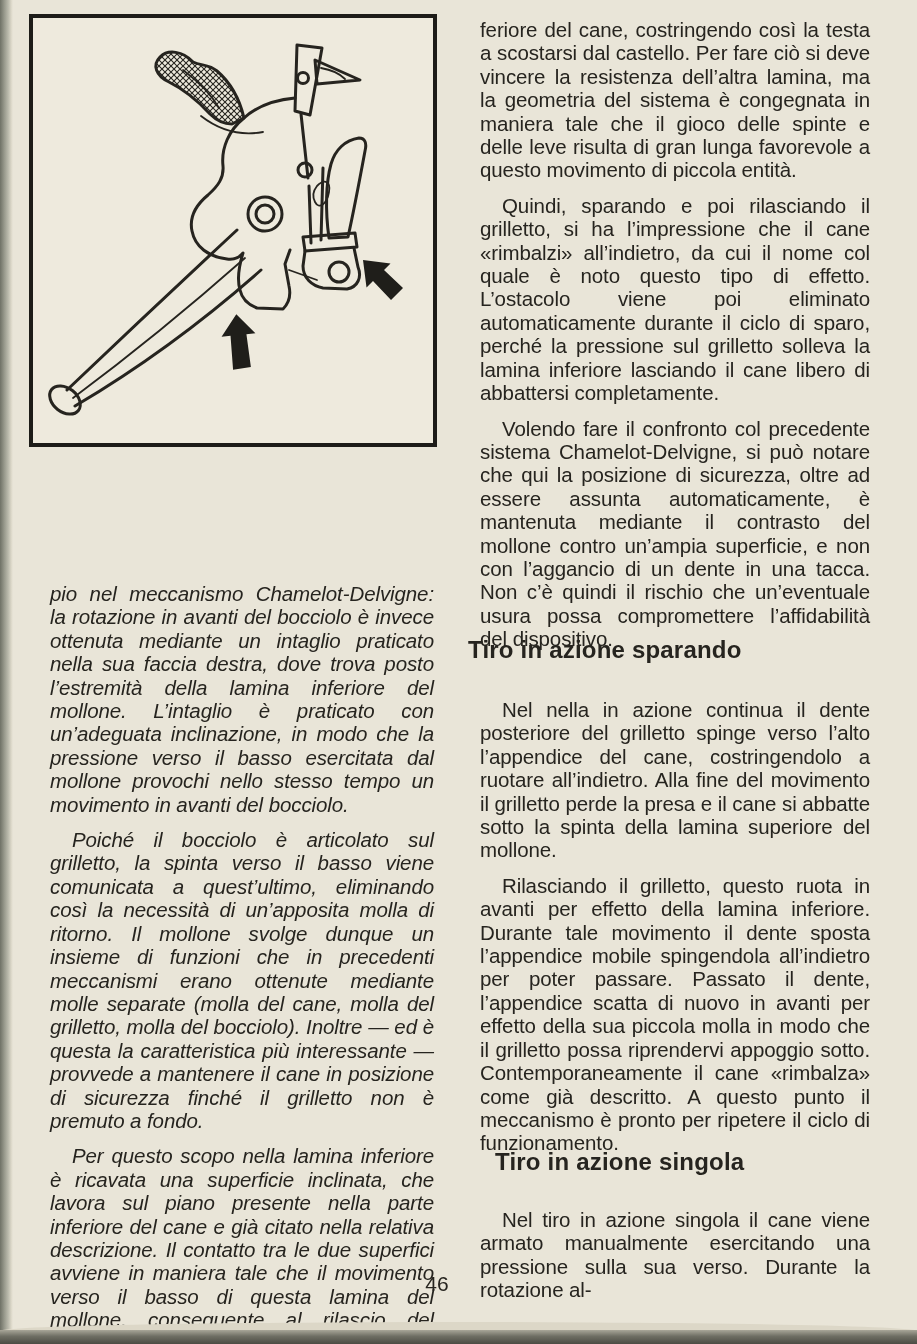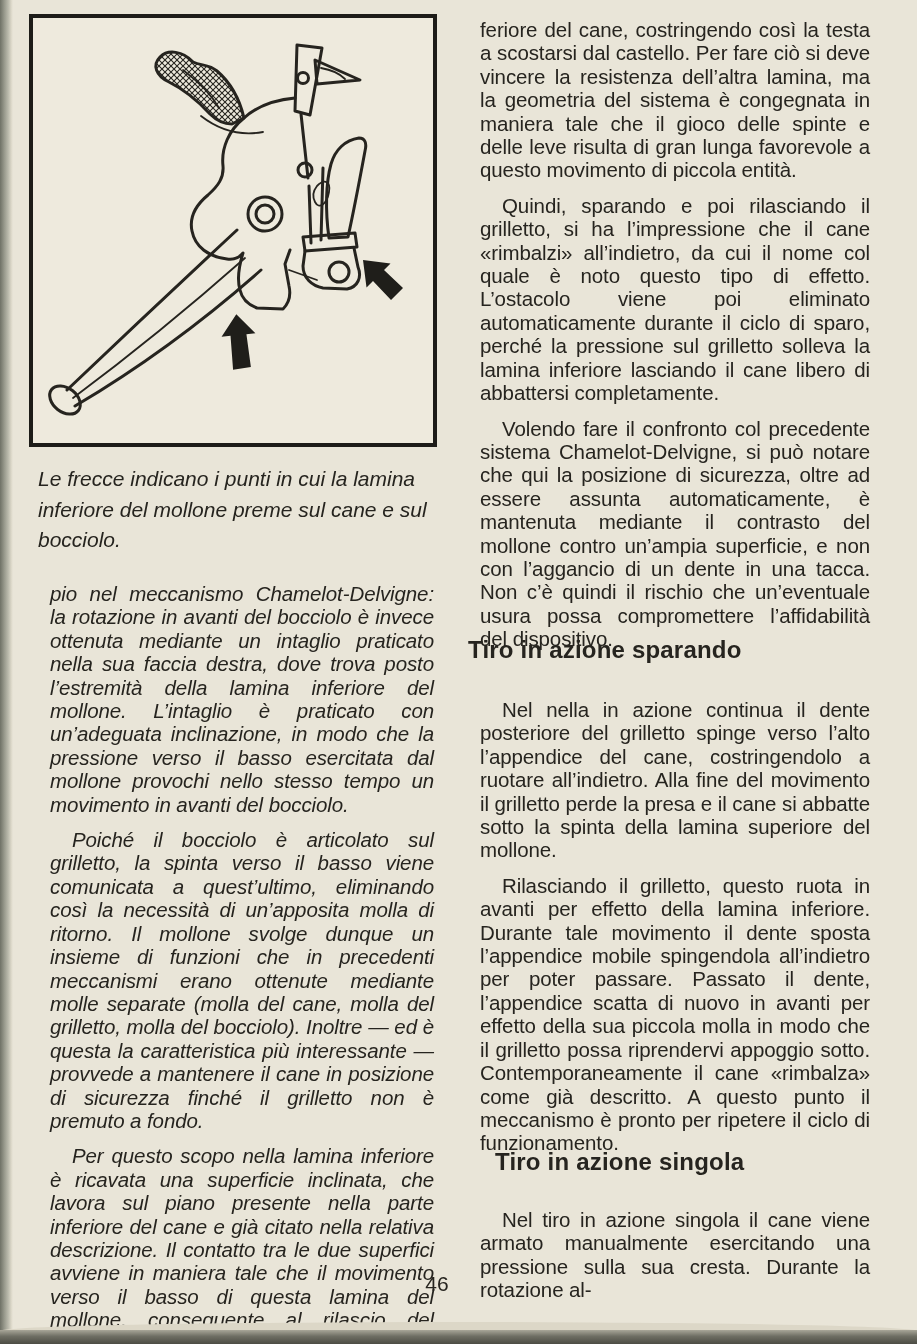--- a/index.html
+++ b/index.html
@@ -108,21 +108,20 @@
       <path class="ink" d="M204,212 Q118,292 34,372"></path>
       <path class="ink" d="M228,252 Q140,330 42,388"></path>
       <path class="ink-thin" d="M212,240 Q126,316 40,380"></path>
       <ellipse class="ink" cx="32" cy="382" rx="17" ry="12" fill="#eeeadd" transform="rotate(38 32 382)"></ellipse>
 
       <polygon class="ink-fill" transform="rotate(-6 206 322)" points="206,296 223,317 214,317 215,350 197,351 198,317 189,317"></polygon>
       <polygon class="ink-fill" points="330,242 357.5,245.5 351,252 370,270 358,282 340,263 333.5,269.5"></polygon>
     </svg>
   </div>
 
-  <div class="caption">Le frecce indicano i punti in cui la lamina inferiore del mollone preme sul cane e sul bocciolo.</div>
 
   <div class="col left-col">
     <p>pio nel meccanismo Chamelot-Delvigne: la rotazione in avanti del bocciolo è invece ottenuta mediante un intaglio praticato nella sua faccia destra, dove trova posto l’estremità della lamina inferiore del mollone. L’intaglio è praticato con un’adeguata inclinazione, in modo che la pressione verso il basso esercitata dal mollone provochi nello stesso tempo un movimento in avanti del bocciolo.</p>
     <p class="indent">Poiché il bocciolo è articolato sul grilletto, la spinta verso il basso viene comunicata a quest’ultimo, eliminando così la necessità di un’apposita molla di ritorno. Il mollone svolge dunque un insieme di funzioni che in precedenti meccanismi erano ottenute mediante molle separate (molla del cane, molla del grilletto, molla del bocciolo). Inoltre — ed è questa la caratteristica più interessante — provvede a mantenere il cane in posizione di sicurezza finché il grilletto non è premuto a fondo.</p>
     <p class="indent">Per questo scopo nella lamina inferiore è ricavata una superficie inclinata, che lavora sul piano presente nella parte inferiore del cane e già citato nella relativa descrizione. Il contatto tra le due superfici avviene in maniera tale che il movimento verso il basso di questa lamina del mollone, conseguente al rilascio del grilletto, spinga in avanti la parte in-</p>
   </div>
 
   <div class="col right-col-top">
     <p>feriore del cane, costringendo così la testa a scostarsi dal castello. Per fare ciò si deve vincere la resistenza dell’altra lamina, ma la geometria del sistema è congegnata in maniera tale che il gioco delle spinte e delle leve risulta di gran lunga favorevole a questo movimento di piccola entità.</p>
     <p class="indent">Quindi, sparando e poi rilasciando il grilletto, si ha l’impressione che il cane «rimbalzi» all’indietro, da cui il nome col quale è noto questo tipo di effetto. L’ostacolo viene poi eliminato automaticamente durante il ciclo di sparo, perché la pressione sul grilletto solleva la lamina inferiore lasciando il cane libero di abbattersi completamente.</p>
@@ -130,20 +129,20 @@
   </div>
 
   <div class="sec-heading sec1-h">Tiro in azione sparando</div>
   <div class="col sec1-body">
     <p class="indent">Nel nella in azione continua il dente posteriore del grilletto spinge verso l’alto l’appendice del cane, costringendolo a ruotare all’indietro. Alla fine del movimento il grilletto perde la presa e il cane si abbatte sotto la spinta della lamina superiore del mollone.</p>
     <p class="indent">Rilasciando il grilletto, questo ruota in avanti per effetto della lamina inferiore. Durante tale movimento il dente sposta l’appendice mobile spingendola all’indietro per poter passare. Passato il dente, l’appendice scatta di nuovo in avanti per effetto della sua piccola molla in modo che il grilletto possa riprendervi appoggio sotto. Contemporaneamente il cane «rimbalza» come già descritto. A questo punto il meccanismo è pronto per ripetere il ciclo di funzionamento.</p>
   </div>
 
   <div class="sec-heading sec2-h">Tiro in azione singola</div>
   <div class="col sec2-body">
-    <p class="indent">Nel tiro in azione singola il cane viene armato manualmente esercitando una pressione sulla sua cresta. Durante la rotazione al-</p>
+    <p class="indent">Nel tiro in azione singola il cane viene armato manualmente esercitando una pressione sulla sua verso. Durante la rotazione al-</p>
   </div>
 
   <div class="page-number">46</div>
 
   <div class="page-curl"></div>
   <div class="bottom-edge"></div>
 </div>
 
 </body></html>

